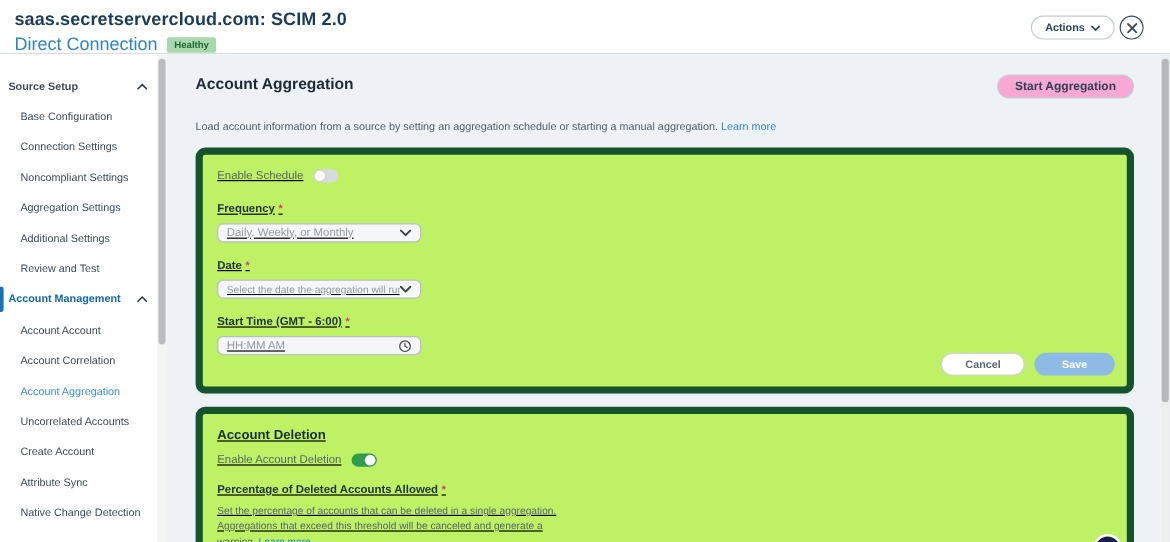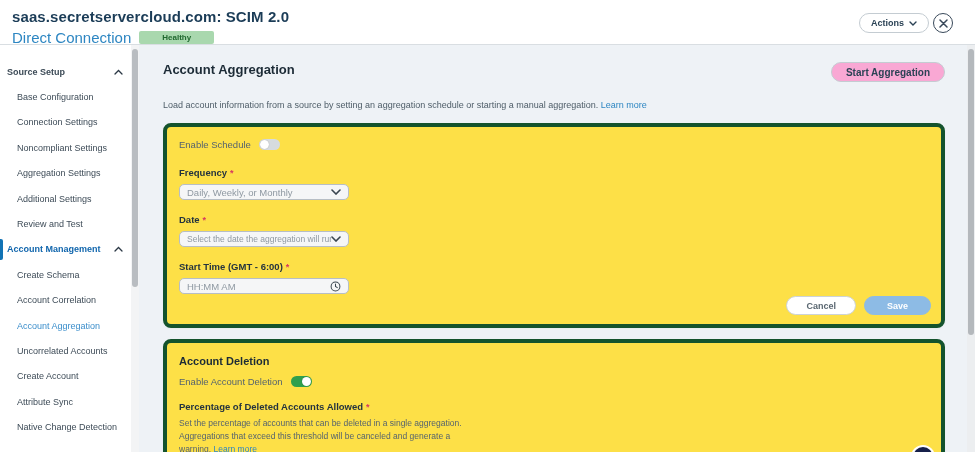--- a/index.html
+++ b/index.html
@@ -7,21 +7,21 @@
     font-family:"Liberation Sans", sans-serif; }
 
   
   .top-header { position:absolute; left:0; top:0; width:975px; height:45px;
     background:#fff; border-bottom:1px solid #d9dee2; z-index:5; }
   .hdr-title { position:absolute; left:12px; top:8px; font-size:15px; font-weight:bold;
     color:#1b3c57; letter-spacing:.1px; }
   .hdr-subrow { position:absolute; left:12px; top:29px; display:flex; align-items:center; gap:8px; }
   .hdr-link { font-size:15px; color:#2d86c2; cursor:pointer; }
   .hdr-badge { font-size:8px; font-weight:bold; color:#20682f; background:#a9d8ae;
-    padding:2px 23px; border-radius:2px; }
+    padding:2px 6px; border-radius:2px; }
   .actions-btn { position:absolute; right:46px; top:13px; height:20px; padding:0 11px;
     display:inline-flex; align-items:center; gap:5px; background:#fff;
     border:1px solid #c4ccd2; border-radius:10.5px; font-size:9px; font-weight:bold;
     color:#2b4255; cursor:pointer;justify-content:center; }
   .close-btn { position:absolute; right:22px; top:13px; width:20px; height:20px;
     border:1.5px solid #39495a; border-radius:50%; background:#fff; display:flex;
     align-items:center; justify-content:center; cursor:pointer; }
 
   
   .sidebar { position:absolute; left:0; top:45px; width:139px; bottom:0; background:#fff; }
@@ -44,22 +44,22 @@
   .main { position:absolute; left:139px; top:45px; width:828px; bottom:0;
     background:#eef2f6; padding:17px 22px 0 24px; overflow:hidden; }
   .main-head { display:flex; justify-content:space-between; align-items:flex-start; }
   .main-title { font-size:13px; font-weight:bold; color:#1c2b36; }
   .start-btn { height:20px; padding:0 14px; display:inline-flex; align-items:center;
     background:#f9a8d4; border:1px solid #c4ccd2; border-radius:10.5px; font-size:10px;
     font-weight:bold; color:#2b4255; cursor:pointer; }
   .main-desc { margin-top:18px; font-size:9px; color:#4e5d68; }
   .link { color:#2d86c2; cursor:pointer; }
 
-  .card { background:#fde047; border:4px solid #14532d; border-radius:8px;
-    box-shadow:0 1px 2px rgba(20,40,60,.04); width:782px; padding:12px; position:relative; }
+  .card { background:#bef264; border:6px solid #14532d; border-radius:8px;
+    box-shadow:0 1px 2px rgba(20,40,60,.04); width:782px; padding:12px; position:relative;text-decoration:underline; }
   .card1 { margin-top:13px; height:205px; }
   .card2 { margin-top:11px; height:140px; }
 
   .enable-row { display:flex; align-items:center; gap:8px; font-size:9.5px; color:#55636e; }
   .toggle { width:21px; height:11px; border-radius:6px; background:#d6dbdf;
     position:relative; cursor:pointer; flex:0 0 auto; }
   .toggle .knob { position:absolute; width:9px; height:9px; border-radius:50%;
     background:#fff; top:1px; left:1px; box-shadow:0 0 1px rgba(0,0,0,.35); }
   .toggle.on { background:#2f9f4d; }
   .toggle.on .knob { left:auto; right:1px; }
@@ -161,21 +161,21 @@
 
     <li class="side-section active-section">
       <span>Account Management</span>
       <span class="side-chev">
         <svg width="9" height="6" viewBox="0 0 9 6">
             <path d="M1 5 L4.5 1.5 L8 5" fill="none" stroke="#2b3845" stroke-width="1.3" stroke-linecap="round"></path>
           </svg>
       </span>
     </li>
     <li class="side-item">
-        <span>Create Schema</span>
+        <span>Account Account</span>
       </li>
     <li class="side-item">
         <span>Account Correlation</span>
       </li>
     <li class="side-item selected">
         <span>Account Aggregation</span>
       </li>
     <li class="side-item">
         <span>Uncorrelated Accounts</span>
       </li>

